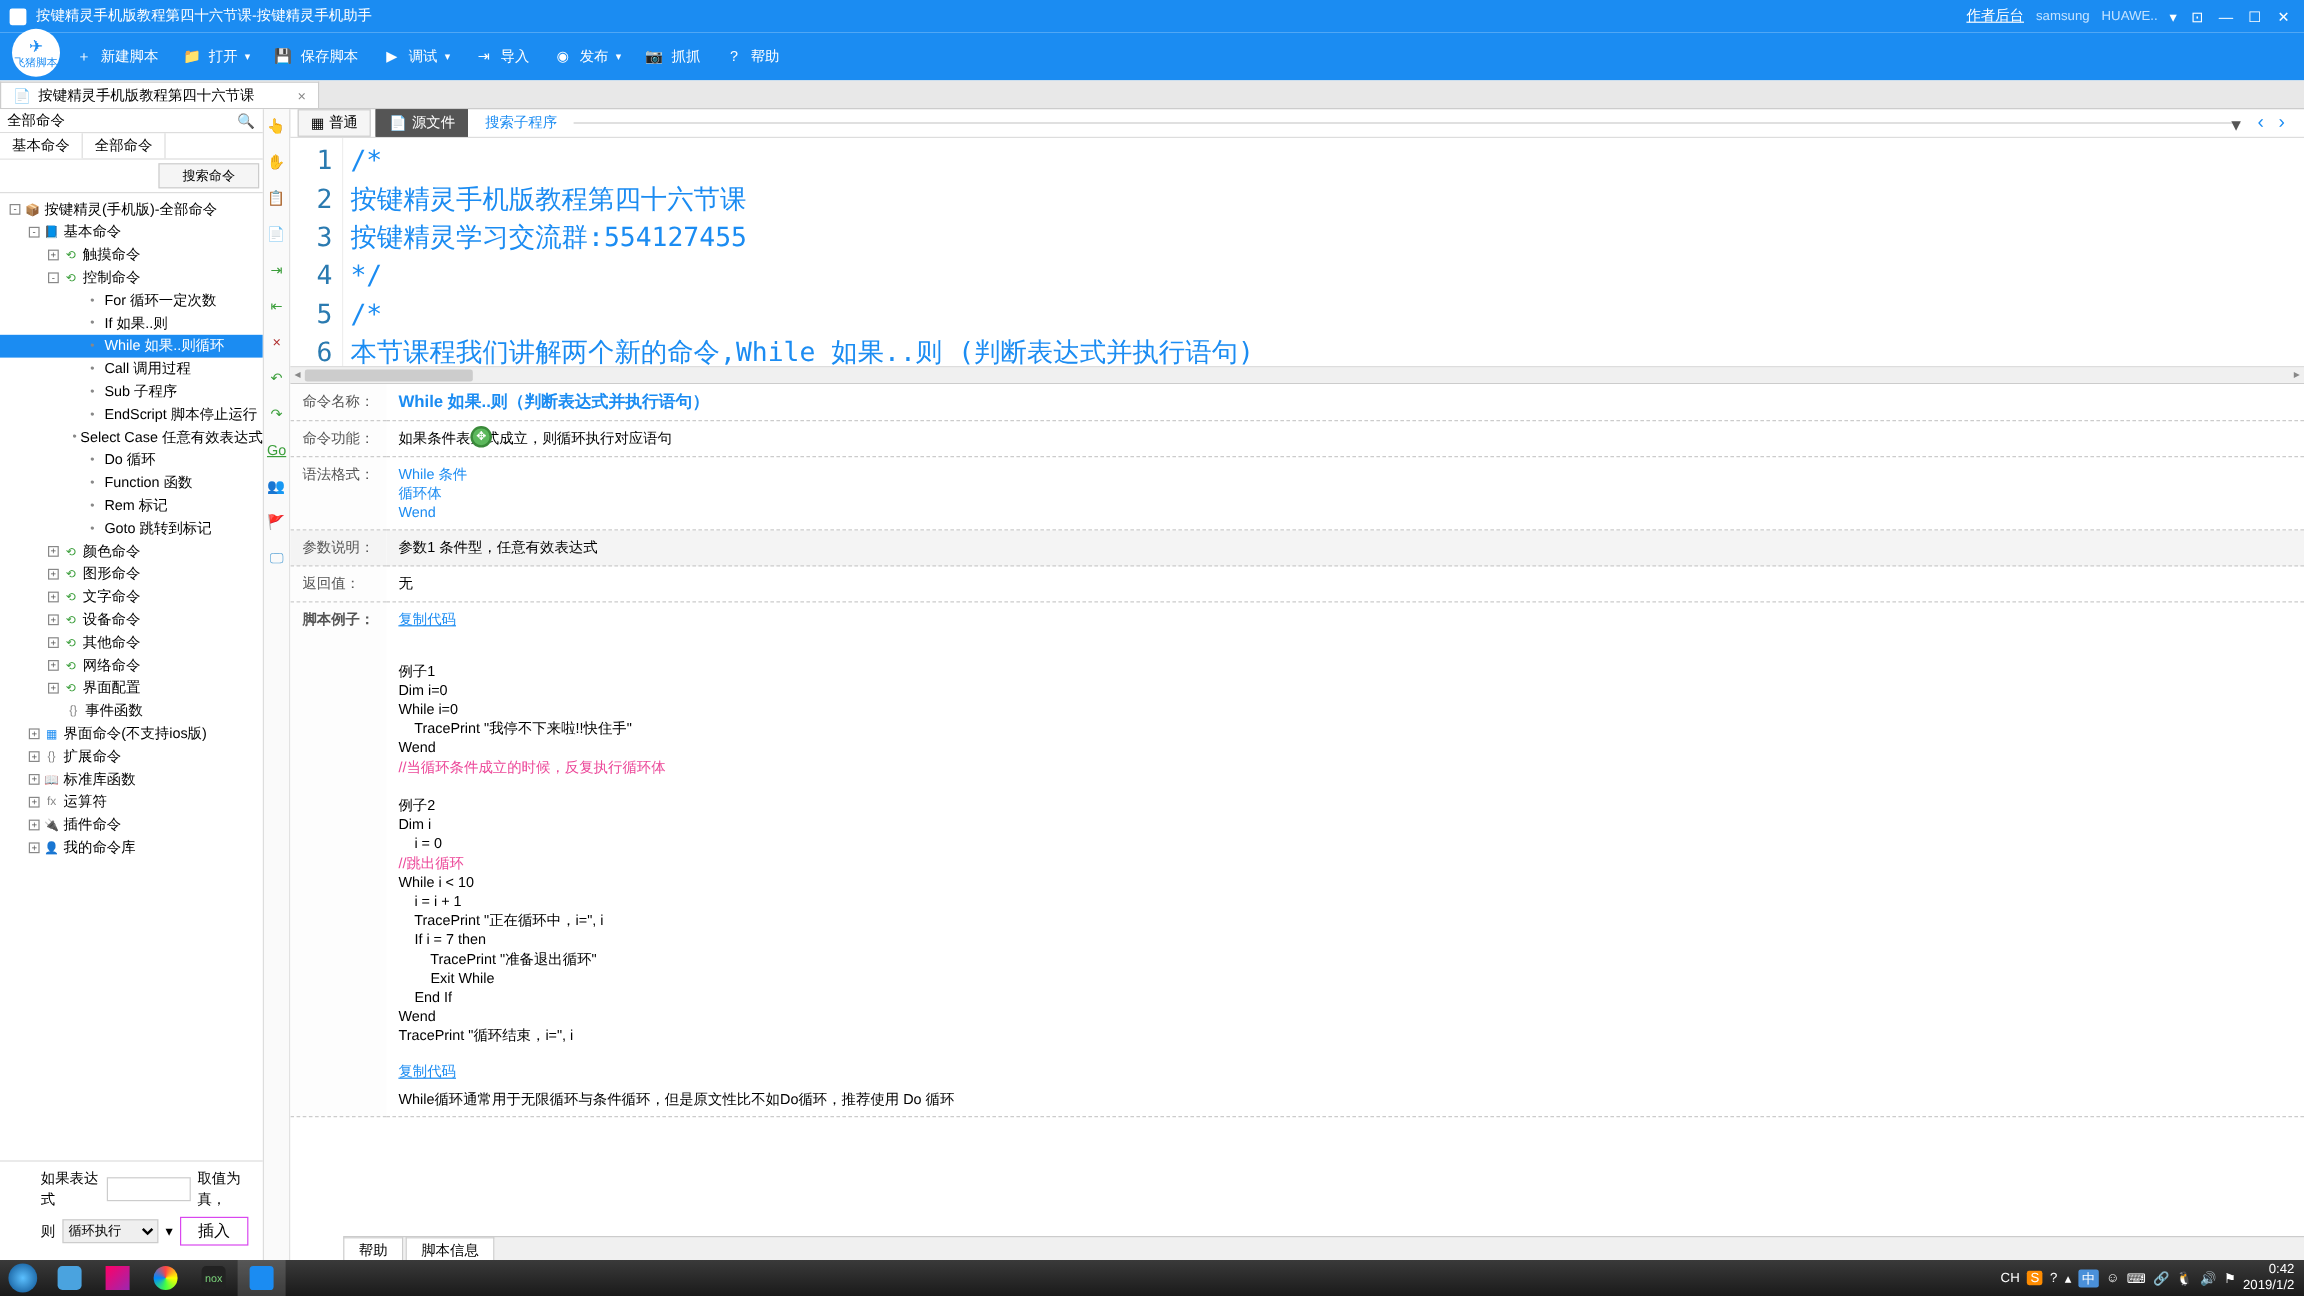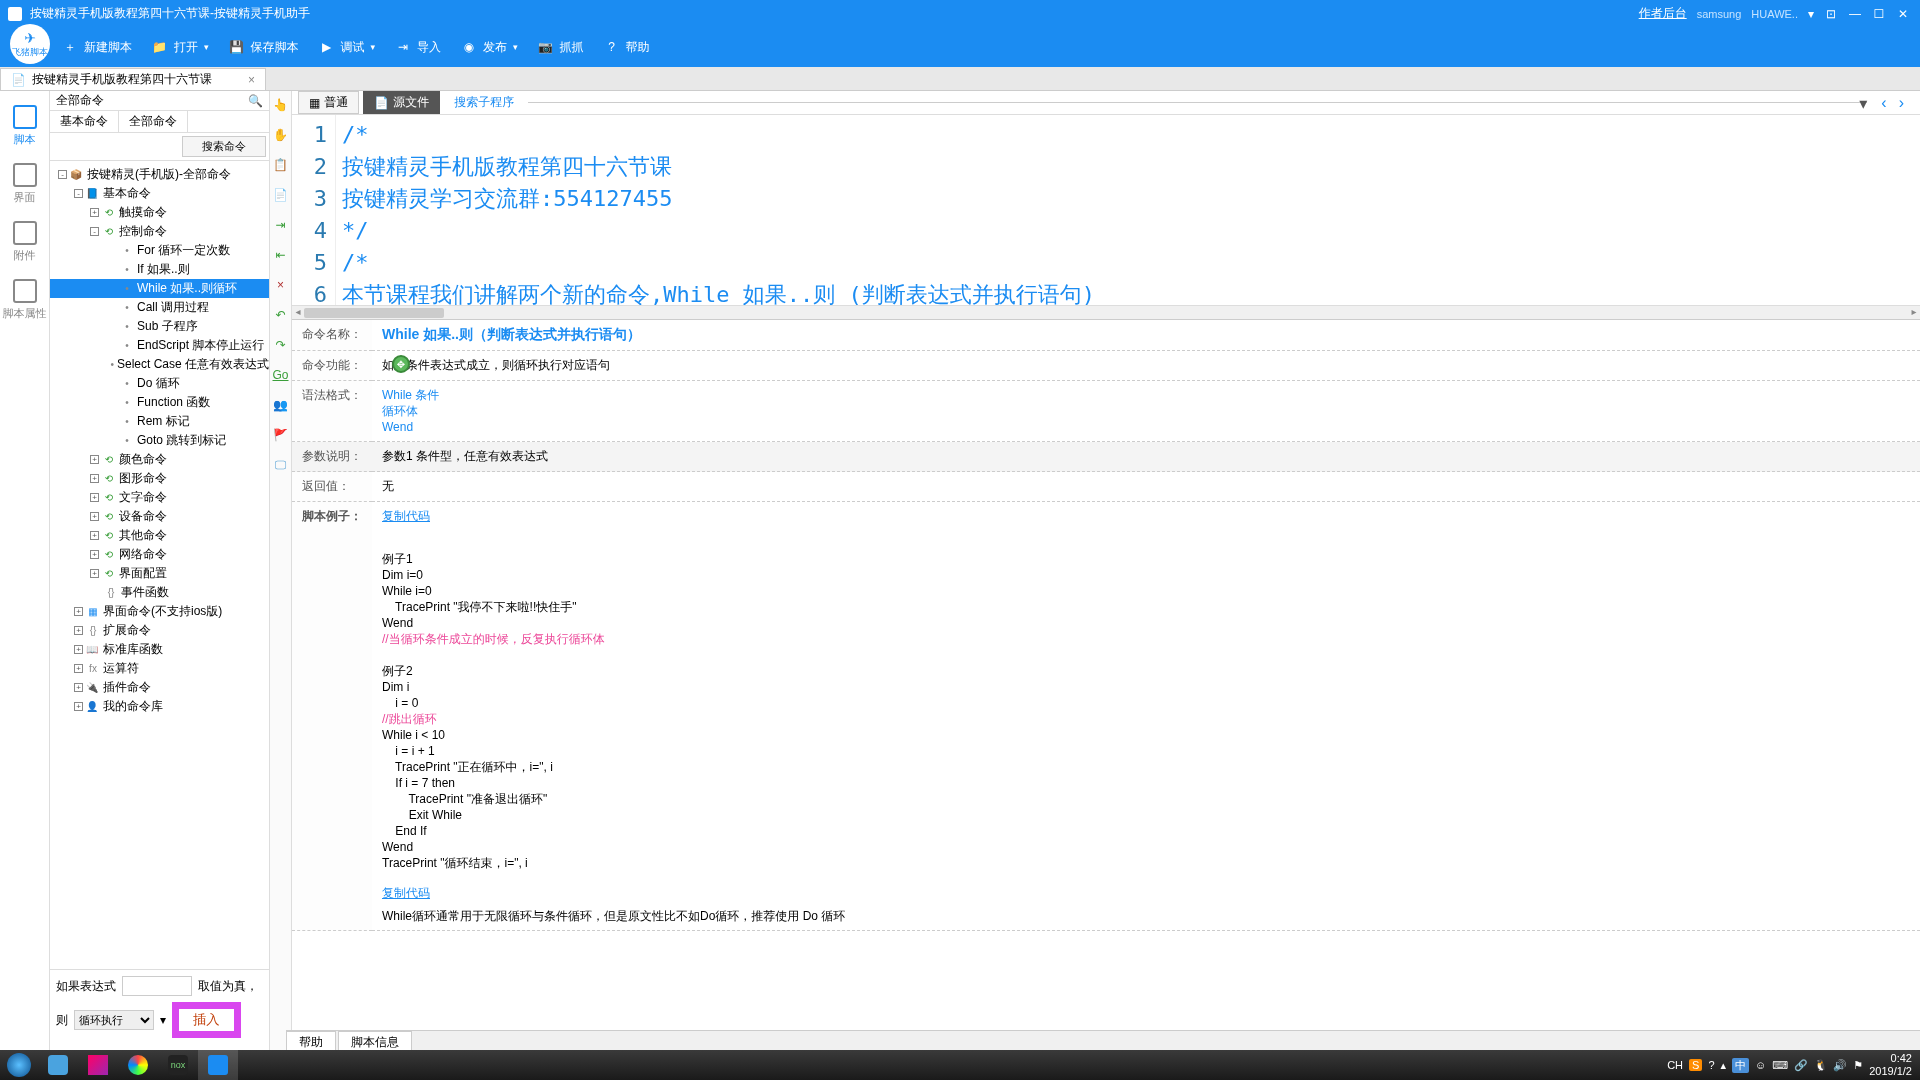--- a/index.html
+++ b/index.html
@@ -35,24 +35,24 @@
 .tree { flex: 1; overflow-y: auto; font-size: 12px; padding: 4px 0; }
 .tree-item { padding: 1px 0 1px 8px; display: flex; align-items: center; gap: 3px; cursor: pointer; white-space: nowrap; }
 .tree-item .exp { width: 9px; height: 9px; border: 1px solid #888; font-size: 8px; line-height: 7px; text-align: center; color: #555; }
 .tree-item .noexp { width: 11px; display: inline-block; }
 .tree-item .ticon2 { width: 14px; height: 14px; display: inline-flex; align-items: center; justify-content: center; font-size: 10px; }
 .tree-item.selected { background: #1b8cf2; color: #fff; }
 .tree-item.indent1 { padding-left: 24px; }
 .tree-item.indent2 { padding-left: 40px; }
 .tree-item.indent3 { padding-left: 56px; }
 .cmd-bottom { border-top: 1px solid #ddd; padding: 6px; font-size: 12px; }
-.cmd-bottom .row { display: flex; align-items: center; gap: 6px; margin-bottom: 6px; }
+.cmd-bottom .row { display: flex; align-items: center; gap: 6px; margin-bottom: 6px; margin-left: 28px; }
 .cmd-bottom input[type=text] { width: 70px; border: 1px solid #ccc; height: 20px; font-size: 11px; }
 .cmd-bottom select { width: 80px; border: 1px solid #ccc; height: 20px; font-size: 11px; }
-.cmd-bottom .insert-btn { border: 7px solid #d946ef; color: #c2410c; padding: 2px 14px; background: #fff; cursor: pointer; }
+.cmd-bottom .insert-btn { border: 1px solid #d946ef; color: #000000; padding: 2px 14px; background: #fff; cursor: pointer; }
 .icon-strip { width: 22px; background: #fafafa; border-right: 1px solid #ddd; display: flex; flex-direction: column; align-items: center; padding-top: 6px; gap: 14px; }
 .icon-strip .si { width: 16px; height: 16px; font-size: 12px; color: #888; cursor: pointer; display: flex; align-items: center; justify-content: center; }
 .editor-area { flex: 1; display: flex; flex-direction: column; }
 .editor-tabs { height: 24px; border-bottom: 1px solid #ddd; display: flex; align-items: center; padding: 0 6px; gap: 4px; }
 .etab { display: flex; align-items: center; gap: 4px; font-size: 12px; padding: 2px 10px; border: 1px solid #ccc; background: #f5f5f5; cursor: pointer; }
 .etab.active { background: #555; color: #fff; border-color: #555; }
 .search-sub { color: #1b8cf2; font-size: 12px; margin-left: 10px; cursor: pointer; }
 .dropdown-line { flex: 1; border-bottom: 1px solid #ccc; margin: 0 10px; position: relative; }
 .dropdown-line::after { content: "▾"; position: absolute; right: 0; top: -8px; color: #555; }
 .nav-arrows { display: flex; gap: 12px; color: #1b8cf2; padding-right: 10px; }
@@ -153,38 +153,20 @@
 <div class="tabbar">
   <div class="tab">
     <span>📄</span>
     <span>按键精灵手机版教程第四十六节课</span>
     <span class="close">×</span>
   </div>
 </div>
 
 <div class="main">
 
-  <div class="sidebar-left" id="left-nav">
-      <div class="navitem active">
-        <div class="navicon"></div>
-        <span>脚本</span>
-      </div>
-      <div class="navitem">
-        <div class="navicon"></div>
-        <span>界面</span>
-      </div>
-      <div class="navitem">
-        <div class="navicon"></div>
-        <span>附件</span>
-      </div>
-      <div class="navitem">
-        <div class="navicon"></div>
-        <span>脚本属性</span>
-      </div>
-    </div>
 
   <div class="command-panel">
     <div class="cmd-header">
       <span>全部命令</span>
       <span class="cmd-search-icon">🔍</span>
     </div>
     <div class="cmd-tabs" id="cmd-tabs">
         <div class="cmd-tab active">基本命令</div>
         <div class="cmd-tab">全部命令</div>
       </div>

